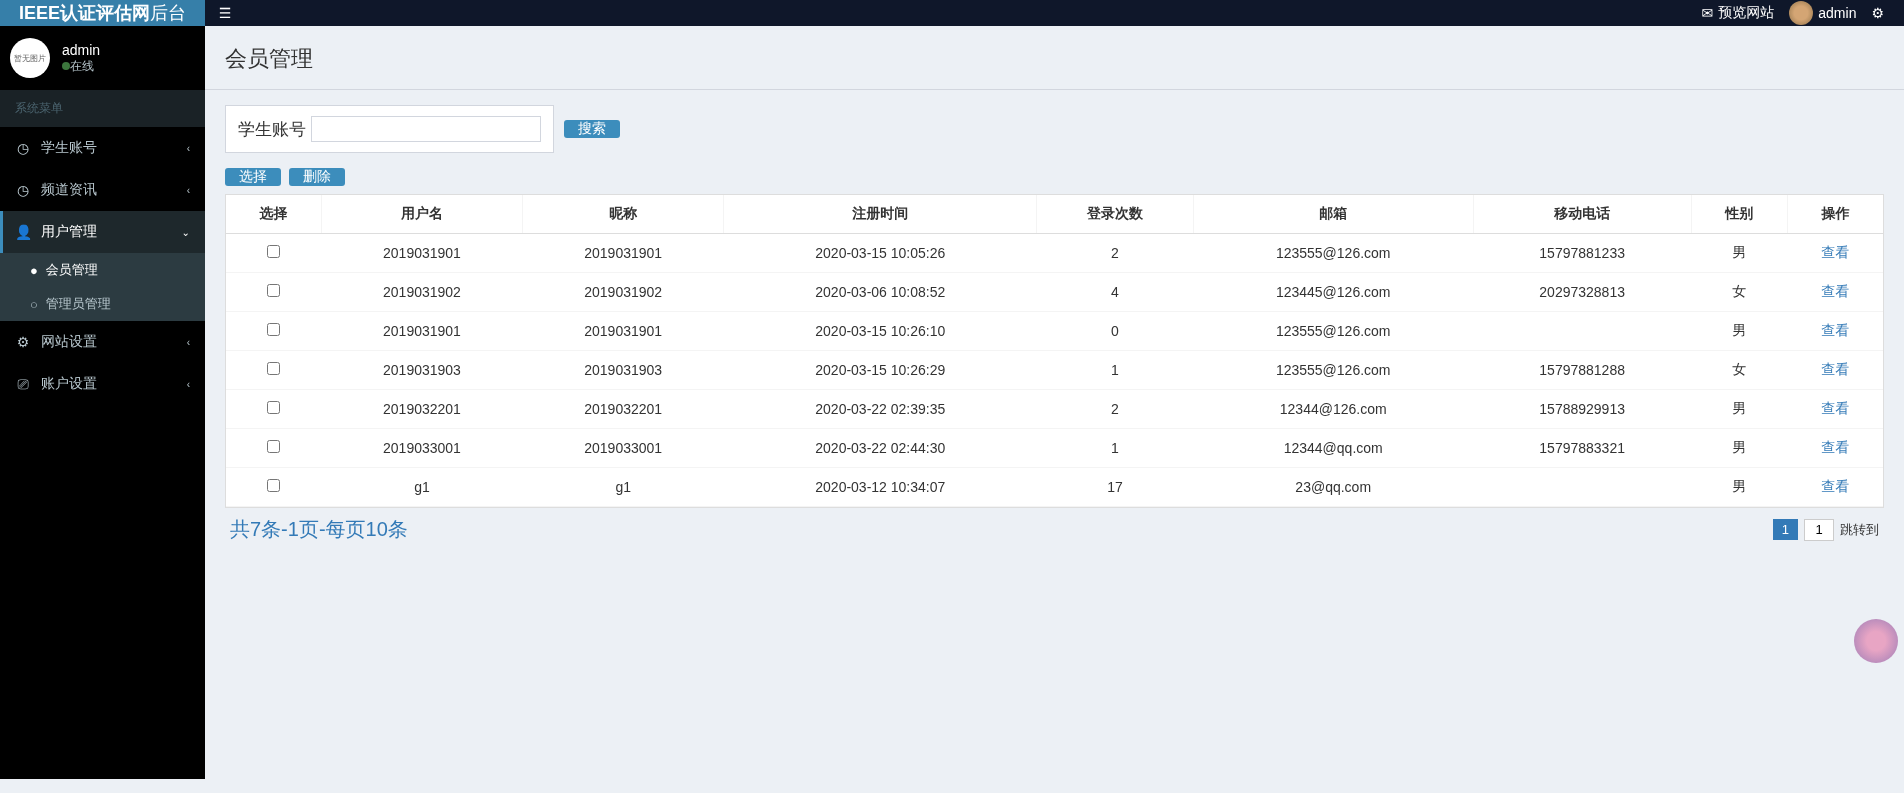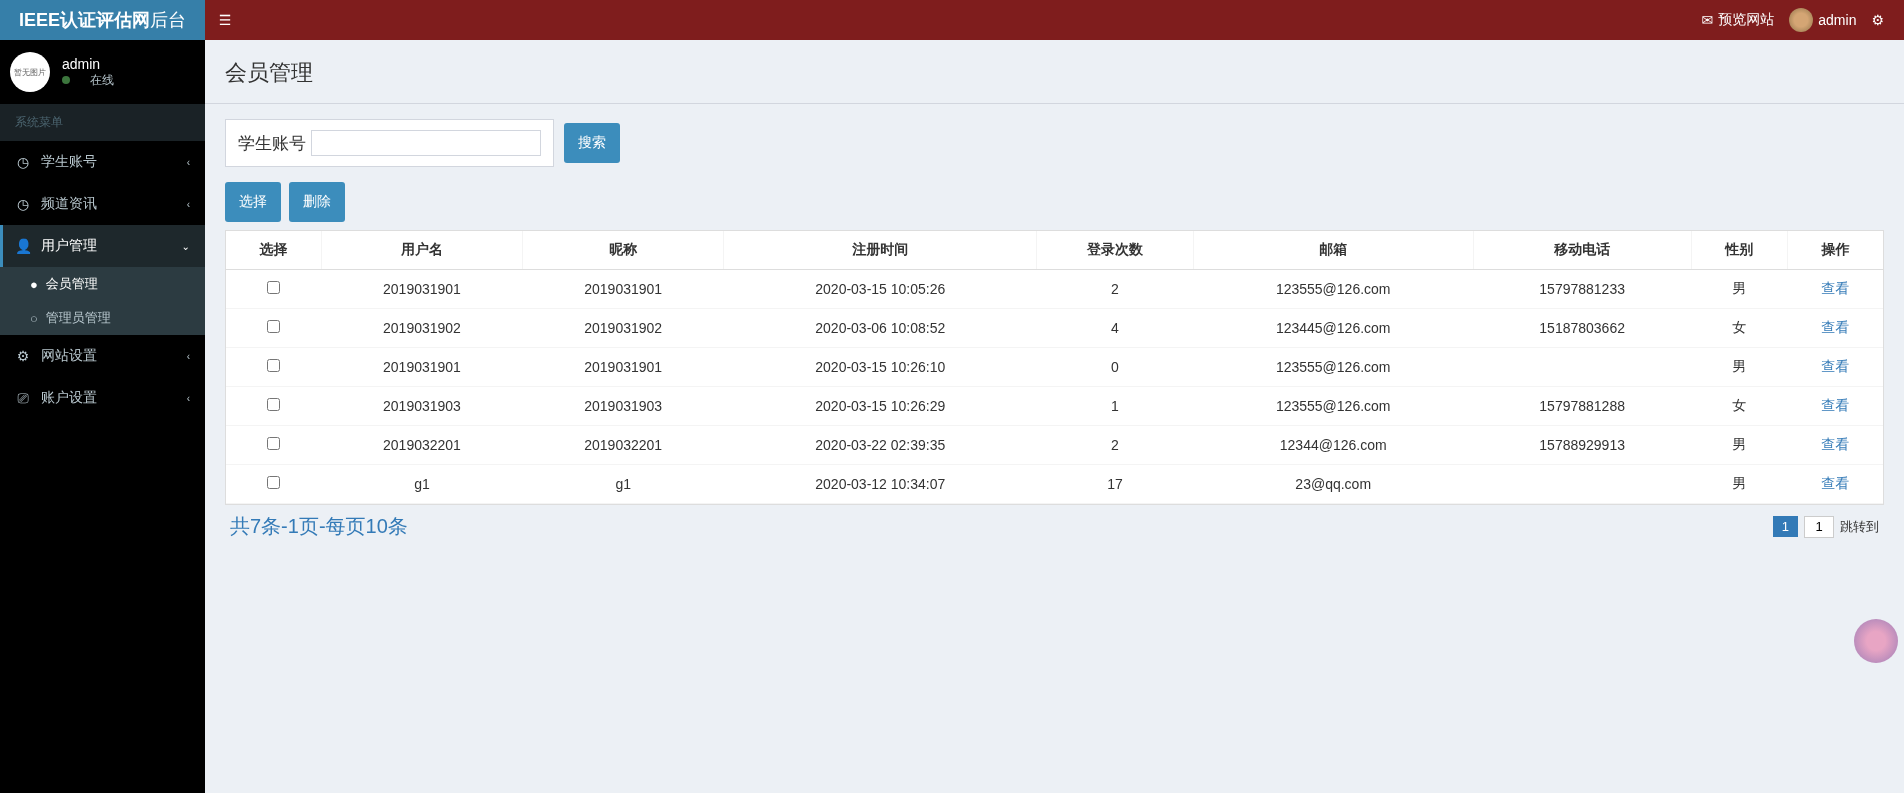--- a/index.html
+++ b/index.html
@@ -1,51 +1,51 @@
 <!DOCTYPE html>
 <html><head>
   <meta charset="utf-8">
   <style>
     * { margin: 0; padding: 0; box-sizing: border-box; font-family: "Microsoft YaHei", Arial, sans-serif; }
     body { background: #ecf0f5; overflow: hidden; }
     
-    .topbar { height: 40px; background: #7f1d1d; display: flex; align-items: center; color: #fff; }
+    .topbar { height: 26px; background: #0f172a; display: flex; align-items: center; color: #fff; }
     .logo { width: 205px; height: 40px; background: #367fa9; display: flex; align-items: center; justify-content: center; font-size: 18px; font-weight: bold; }
     .logo .suffix { font-weight: normal; }
     .hamburger { width: 40px; text-align: center; cursor: pointer; font-size: 14px; }
     .topbar-right { margin-left: auto; display: flex; align-items: center; gap: 15px; padding-right: 20px; }
     .topbar-link { color: #fff; text-decoration: none; cursor: pointer; font-size: 14px; display: flex; align-items: center; gap: 5px; }
     .topbar-avatar { width: 24px; height: 24px; border-radius: 50%; background: radial-gradient(circle, #d4a574 40%, #8b6f47 100%); }
     
     .container { display: flex; height: calc(100vh - 40px); }
     
     .sidebar { width: 205px; background: #000000; color: #b8c7ce; overflow-y: auto; flex-shrink: 0; }
     .user-panel { padding: 12px 10px; display: flex; align-items: center; gap: 12px; }
     .user-avatar { width: 40px; height: 40px; border-radius: 50%; background: #fff; display: flex; align-items: center; justify-content: center; font-size: 8px; color: #666; }
     .user-info .name { color: #fff; font-size: 14px; }
-    .user-info .status { font-size: 12px; color: #b8c7ce; display: flex; align-items: center; gap: 20px; }
+    .user-info .status { font-size: 12px; color: #b8c7ce; display: flex; align-items: center; gap: 0; }
     .status-dot { width: 8px; height: 8px; border-radius: 50%; background: #3c763d; display: inline-block; }
     .menu-header { padding: 10px 15px; font-size: 12px; color: #4b646f; background: #1a2226; }
     .menu-item { padding: 12px 15px; display: flex; align-items: center; gap: 10px; cursor: pointer; font-size: 14px; position: relative; }
     .menu-item.active { background: #1e282c; color: #fff; border-left: 3px solid #3c8dbc; padding-left: 12px; }
     .menu-item .chevron { margin-left: auto; font-size: 10px; }
     .menu-icon { width: 16px; text-align: center; }
     .submenu { background: #2c3b41; }
     .submenu-item { padding: 8px 15px 8px 30px; display: flex; align-items: center; gap: 8px; cursor: pointer; font-size: 13px; }
     .submenu-item.active { color: #fff; }
     
     .main { flex: 1; overflow-y: auto; padding: 0; }
     .page-header { padding: 18px 20px 15px; border-bottom: 1px solid #d2d6de; }
     .page-header h1 { font-size: 22px; font-weight: normal; color: #333; }
     
     .content { padding: 15px 20px; }
     .search-box { background: #fff; border: 1px solid #d2d6de; padding: 10px 12px; display: inline-flex; align-items: center; gap: 5px; margin-right: 10px; }
     .search-label { font-size: 17px; color: #333; }
     .search-input { border: 1px solid #d2d6de; height: 26px; width: 230px; padding: 0 6px; font-size: 13px; }
-    .btn { padding: 11px 14px; border: none; border-radius: 3px; cursor: pointer; font-size: 14px; color: #fff; }
+    .btn { padding: 0 14px; border: none; border-radius: 3px; cursor: pointer; font-size: 14px; color: #fff; }
     .btn-primary { background: #3c8dbc; }
     .action-bar { margin-top: 15px; display: flex; gap: 8px; }
     
     .table-wrap { margin-top: 8px; background: #fff; border: 1px solid #ddd; }
     table { width: 100%; border-collapse: collapse; }
     th { padding: 10px 8px; text-align: center; font-weight: bold; font-size: 14px; color: #333; border-bottom: 1px solid #ddd; border-right: 1px solid #f4f4f4; background: #fff; }
     th:last-child { border-right: none; }
     td { padding: 10px 8px; text-align: center; font-size: 14px; color: #333; border-bottom: 1px solid #f4f4f4; }
     td a { color: #337ab7; text-decoration: none; cursor: pointer; }
     
@@ -179,21 +179,21 @@
                 <td>男</td>
                 <td><a>查看</a></td>
               </tr>
               <tr>
                 <td><input type="checkbox" style=""></td>
                 <td>2019031902</td>
                 <td>2019031902</td>
                 <td>2020-03-06 10:08:52</td>
                 <td>4</td>
                 <td>123445@126.com</td>
-                <td>15187803662</td>
+                <td>20297328813</td>
                 <td>女</td>
                 <td><a>查看</a></td>
               </tr>
               <tr>
                 <td><input type="checkbox" style=""></td>
                 <td>2019031901</td>
                 <td>2019031901</td>
                 <td>2020-03-15 10:26:10</td>
                 <td>0</td>
                 <td>123555@126.com</td>
@@ -218,20 +218,31 @@
                 <td>2019032201</td>
                 <td>2020-03-22 02:39:35</td>
                 <td>2</td>
                 <td>12344@126.com</td>
                 <td>15788929913</td>
                 <td>男</td>
                 <td><a>查看</a></td>
               </tr>
               <tr>
                 <td><input type="checkbox" style=""></td>
+                <td>2019033001</td>
+                <td>2019033001</td>
+                <td>2020-03-22 02:44:30</td>
+                <td>1</td>
+                <td>12344@qq.com</td>
+                <td>15797883321</td>
+                <td>男</td>
+                <td><a>查看</a></td>
+              </tr>
+              <tr>
+                <td><input type="checkbox" style=""></td>
                 <td>g1</td>
                 <td>g1</td>
                 <td>2020-03-12 10:34:07</td>
                 <td>17</td>
                 <td>23@qq.com</td>
                 <td></td>
                 <td>男</td>
                 <td><a>查看</a></td>
               </tr>
             </tbody>

